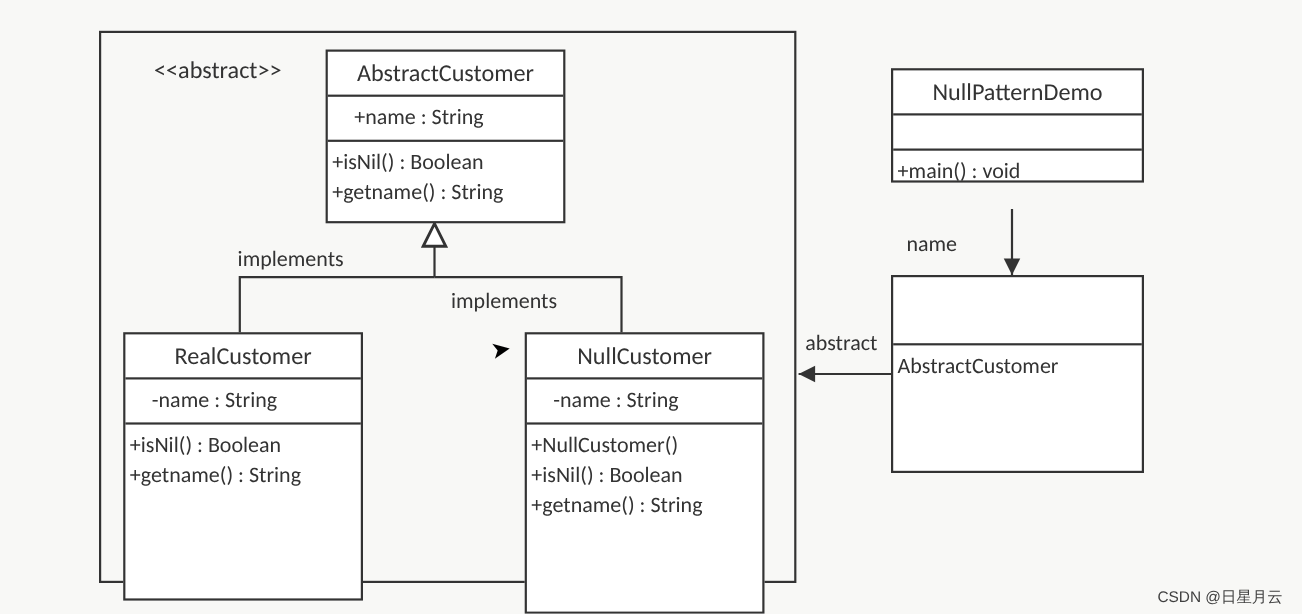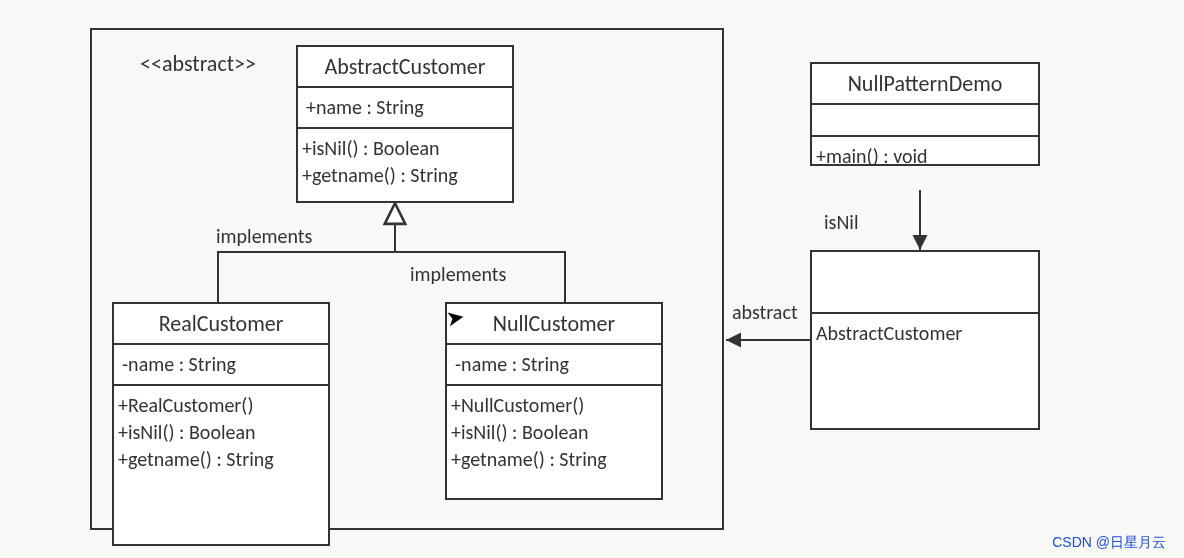--- a/index.html
+++ b/index.html
@@ -25,21 +25,21 @@
     box-sizing: border-box;
   }
   .uml-title {
     border-bottom: 2px solid #333;
     text-align: center;
     padding: 6px 8px;
     font-size: 22px;
   }
   .uml-attrs {
     border-bottom: 2px solid #333;
-    padding: 6px 8px;
+    padding: 6px 24px;
     font-size: 20px;
     min-height: 18px;
   }
   .uml-ops {
     padding: 6px 4px;
     font-size: 20px;
     min-height: 18px;
   }
   .uml-line { line-height: 1.35; white-space: nowrap; }
   .rel-label {
@@ -67,21 +67,21 @@
     position: absolute;
     font-size: 22px;
     color: #000;
     transform: rotate(-10deg);
   }
   .watermark {
     position: absolute;
     right: 18px;
     bottom: 6px;
     font-size: 14px;
-    color: #1d4ed8;
+    color: #404040;
     font-family: Arial, sans-serif;
   }
 </style>
 </head>
 <body>
 
 <div class="canvas">
 
   <div class="outer-frame" style="left:90px; top:28px; width:634px; height:502px;"></div>
 
@@ -97,27 +97,26 @@
       <div class="uml-line">+getname() : String</div>
     </div>
   </div>
 
   <div class="uml-box" style="left:112px; top:302px; width:218px; height:244px;">
     <div class="uml-title">RealCustomer</div>
     <div class="uml-attrs">
       <div class="uml-line">-name : String</div>
     </div>
     <div class="uml-ops">
-      <div class="uml-line">+RealCustomer()</div>
       <div class="uml-line">+isNil() : Boolean</div>
       <div class="uml-line">+getname() : String</div>
     </div>
   </div>
 
-  <div class="uml-box" style="left:445px; top:302px; width:218px; height:198px;">
+  <div class="uml-box" style="left:477px; top:302px; width:218px; height:256px;">
     <div class="uml-title">NullCustomer</div>
     <div class="uml-attrs">
       <div class="uml-line">-name : String</div>
     </div>
     <div class="uml-ops">
       <div class="uml-line">+NullCustomer()</div>
       <div class="uml-line">+isNil() : Boolean</div>
       <div class="uml-line">+getname() : String</div>
     </div>
   </div>
@@ -132,21 +131,21 @@
 
   <div class="uml-box" style="left:810px; top:250px; width:230px; height:180px;">
     <div class="uml-attrs" style="min-height:48px;"></div>
     <div class="uml-ops">
       <div class="uml-line">AbstractCustomer</div>
     </div>
   </div>
 
   <div class="rel-label" style="left:216px; top:224px;">implements</div>
   <div class="rel-label" style="left:410px; top:262px;">implements</div>
-  <div class="rel-label" style="left:824px; top:210px;">isNil</div>
+  <div class="rel-label" style="left:824px; top:210px;">name</div>
   <div class="rel-label" style="left:732px; top:300px;">abstract</div>
 
   <svg class="connectors">
     <defs>
       <marker id="arrow" viewBox="0 0 12 12" refX="11" refY="6" markerWidth="9" markerHeight="9" orient="auto-start-reverse">
         <path d="M1,1 L11,6 L1,11 Z" fill="#333"></path>
       </marker>
       <marker id="tri" viewBox="0 0 14 14" refX="12" refY="7" markerWidth="12" markerHeight="12" orient="auto-start-reverse">
         <path d="M1,1 L13,7 L1,13 Z" fill="#fff" stroke="#333" stroke-width="1.5"></path>
       </marker>

